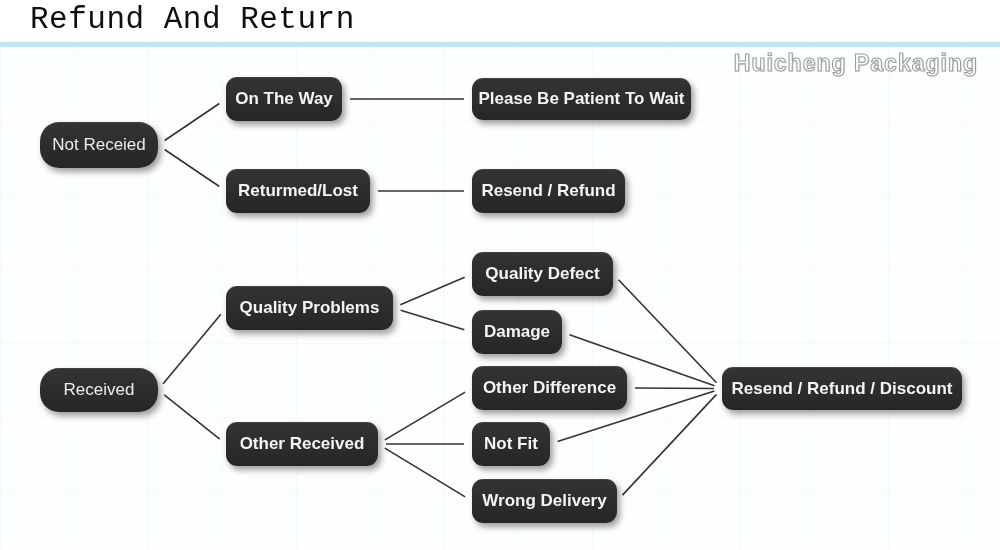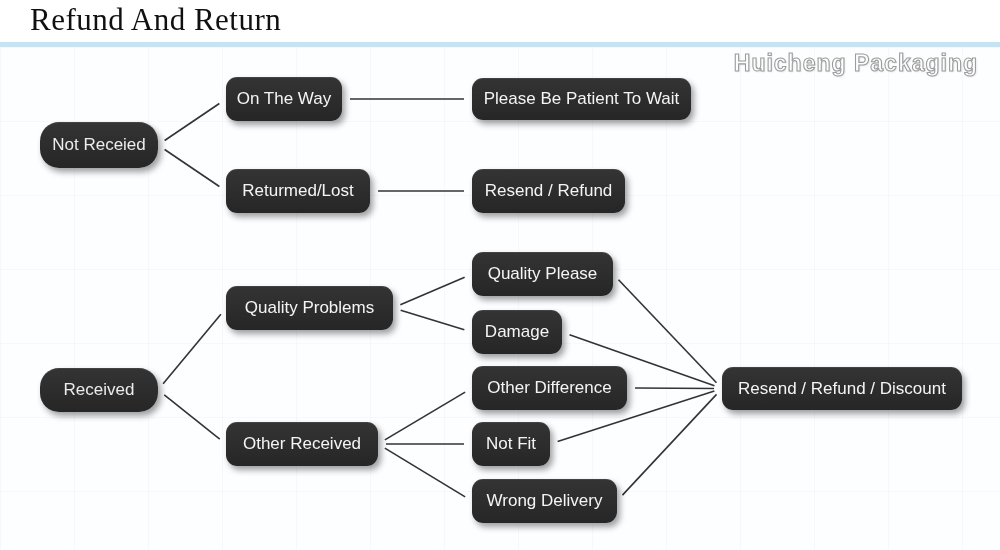--- a/index.html
+++ b/index.html
@@ -15,21 +15,21 @@
       linear-gradient(rgba(205,232,246,0.20) 1px, transparent 1px),
       linear-gradient(90deg, rgba(205,232,246,0.20) 1px, transparent 1px);
     background-size:74px 74px;
     pointer-events:none;
   }
 
   
   .header{position:absolute;left:0;top:0;width:1000px;height:47px;background:#ffffff;z-index:5;}
   .page-title{
     position:absolute;left:30px;top:2px;
-    font-family:Liberation Serif, serif;
+    font-family:Liberation Mono, monospace;
     font-size:31px;color:#101010;letter-spacing:0.5px;
     white-space:nowrap;
   }
   .brand{
     position:absolute;right:22px;top:9px;
     font-size:23px;font-weight:bold;letter-spacing:1px;
     color:#ffffff;
     -webkit-text-stroke:1.1px #9c9c9c;
     text-shadow:1px 1px 2px rgba(0,0,0,0.12);
     white-space:nowrap;
@@ -43,21 +43,21 @@
   
   .stage{position:absolute;left:0;top:0;width:1000px;height:550px;}
   #edges-svg{position:absolute;left:0;top:0;z-index:1;}
   .node{
     position:absolute;z-index:2;
     background:linear-gradient(#343434,#262626);
     border-radius:11px;
     box-shadow:3px 4px 6px rgba(0,0,0,0.38), inset 0 1px 0 rgba(255,255,255,0.08);
     display:flex;align-items:center;justify-content:center;
     color:#f4f4f4;
-    font-size:17px;font-weight:normal;
+    font-size:17px;font-weight:bold;
     white-space:nowrap;
   }
   .node.light{font-weight:normal;color:#ececec;font-size:17px;border-radius:19px;}
 </style>
 </head>
 <body>
 
 <div class="bg-pattern"></div>
 
 <div class="header">
@@ -104,21 +104,21 @@
 
   <div class="node" style="left:472px;top:169px;width:153px;height:44px">
     <span>Resend / Refund</span>
   </div>
 
   <div class="node" style="left:226px;top:286px;width:167px;height:44px">
     <span>Quality Problems</span>
   </div>
 
   <div class="node" style="left:472px;top:252px;width:141px;height:44px">
-    <span>Quality Please</span>
+    <span>Quality Defect</span>
   </div>
 
   <div class="node" style="left:472px;top:310px;width:90px;height:44px">
     <span>Damage</span>
   </div>
 
   <div class="node light" style="left:40px;top:368px;width:118px;height:44px">
     <span>Received</span>
   </div>
 

